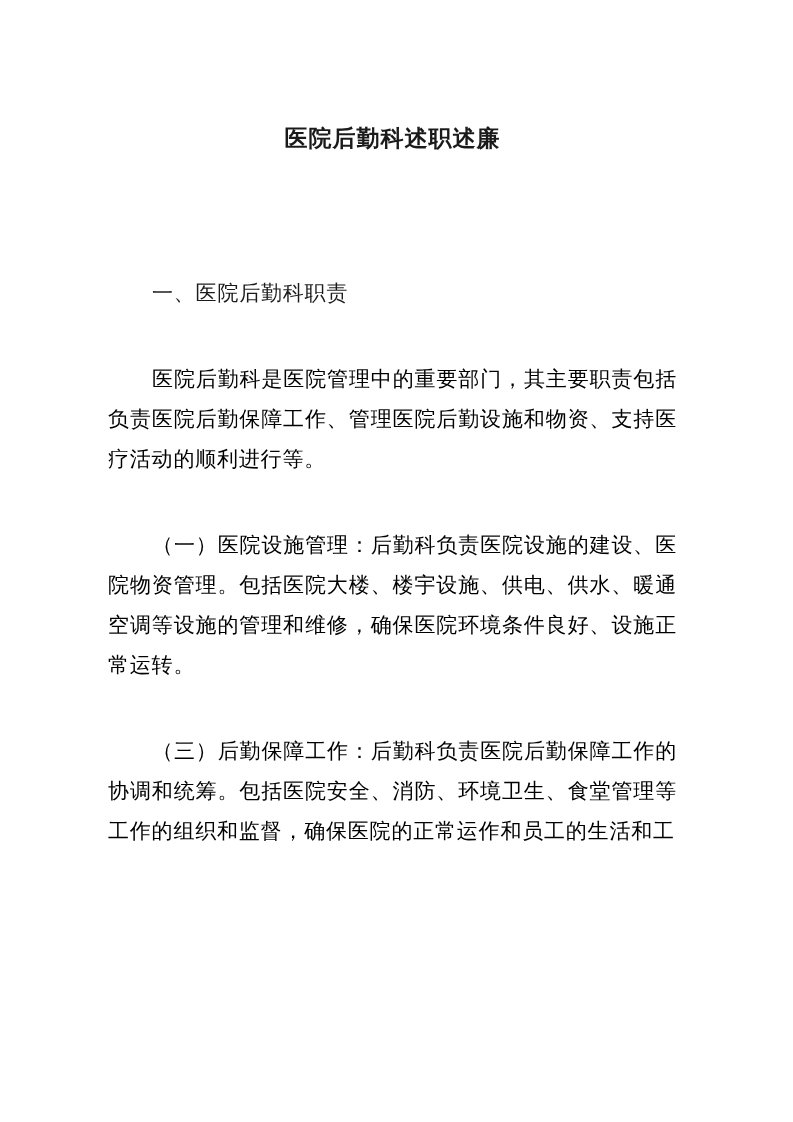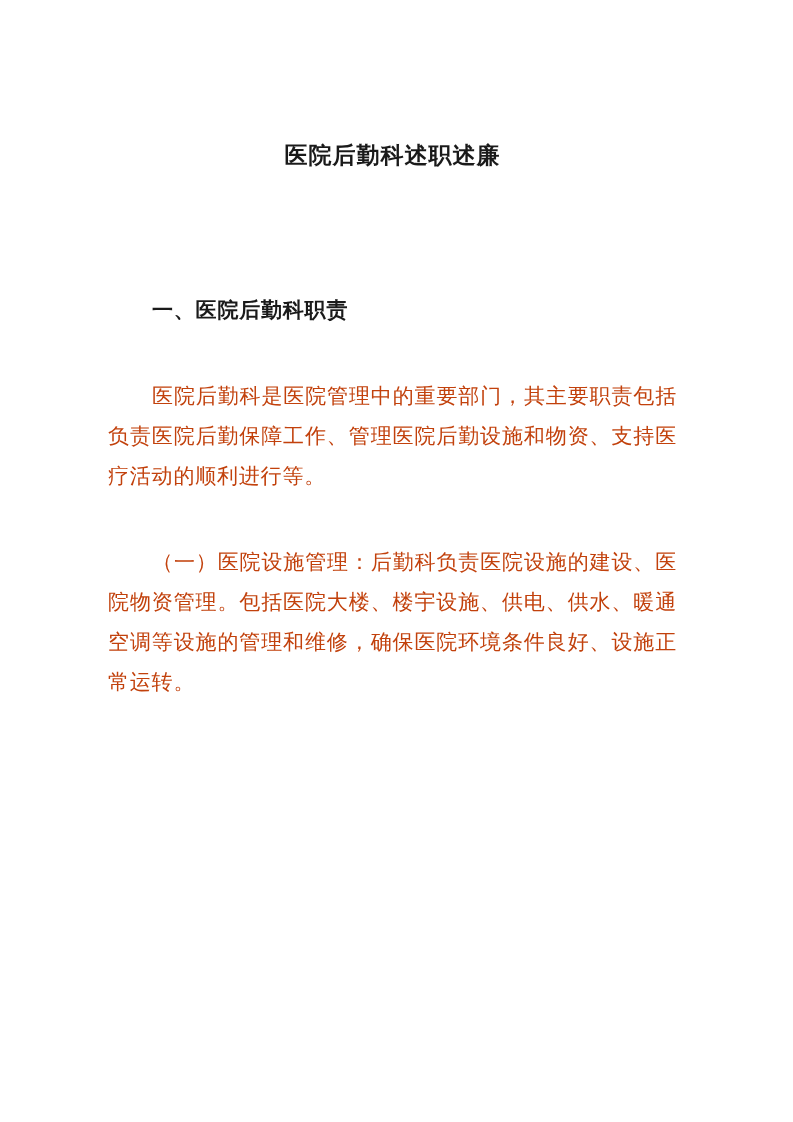--- a/index.html
+++ b/index.html
@@ -13,60 +13,61 @@
   .page {
     position: relative;
     width: 793px;
     height: 1122px;
     background: #ffffff;
     overflow: hidden;
   }
   .content {
     position: absolute;
     left: 108px;
-    top: 17px;
+    top: 0;
     width: 569px;
   }
   .doc-title {
     margin-top: 123px;
     font-size: 23px;
     line-height: 32px;
     font-weight: bold;
     text-align: center;
     letter-spacing: 1px;
     color: #1a1a1a;
   }
   .section-heading {
     margin-top: 118px;
     font-size: 21px;
     line-height: 40px;
     letter-spacing: 0.8px;
     text-indent: 44px;
-    font-weight: bold;
+    font-weight: normal;
     text-align: left;
   }
   .para {
     margin-top: 46px;
     font-size: 21px;
     line-height: 40px;
     letter-spacing: 0.8px;
     text-indent: 44px;
     text-align: justify;
     word-break: break-all;
-    color: #c2410c;
+    color: #000000;
   }
 </style>
 </head>
 <body>
 
 <div class="page">
   <div class="content">
     <h1 class="doc-title">医院后勤科述职述廉</h1>
 
     <p class="section-heading">一、医院后勤科职责</p>
 
     <p class="para">医院后勤科是医院管理中的重要部门，其主要职责包括负责医院后勤保障工作、管理医院后勤设施和物资、支持医疗活动的顺利进行等。</p>
 
     <p class="para">（一）医院设施管理：后勤科负责医院设施的建设、医院物资管理。包括医院大楼、楼宇设施、供电、供水、暖通空调等设施的管理和维修，确保医院环境条件良好、设施正常运转。</p>
 
 
+    <p class="para">（三）后勤保障工作：后勤科负责医院后勤保障工作的协调和统筹。包括医院安全、消防、环境卫生、食堂管理等工作的组织和监督，确保医院的正常运作和员工的生活和工</p>
   </div>
 </div>
 
 </body></html>

